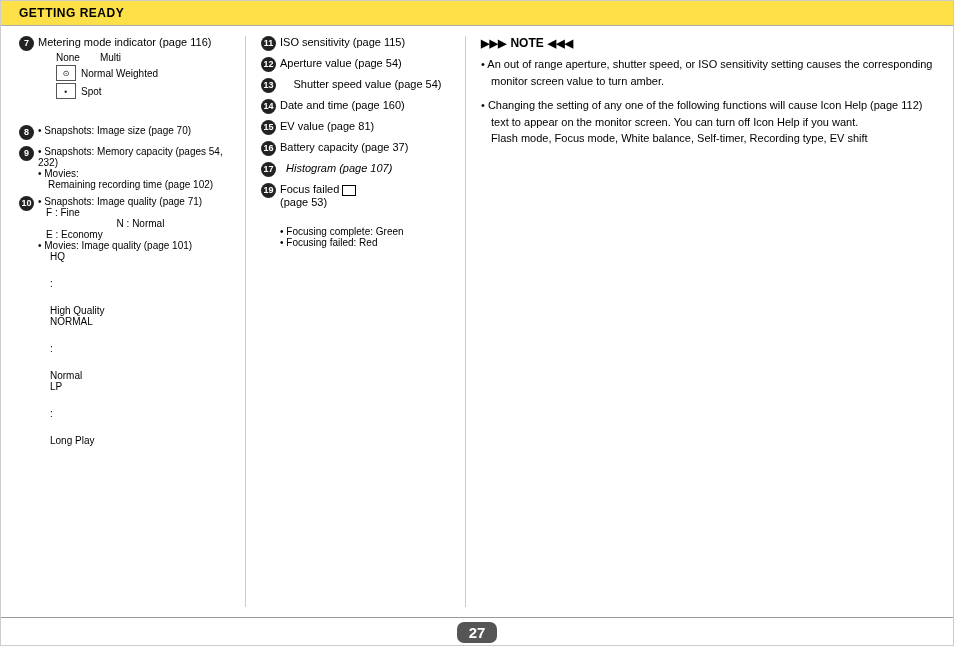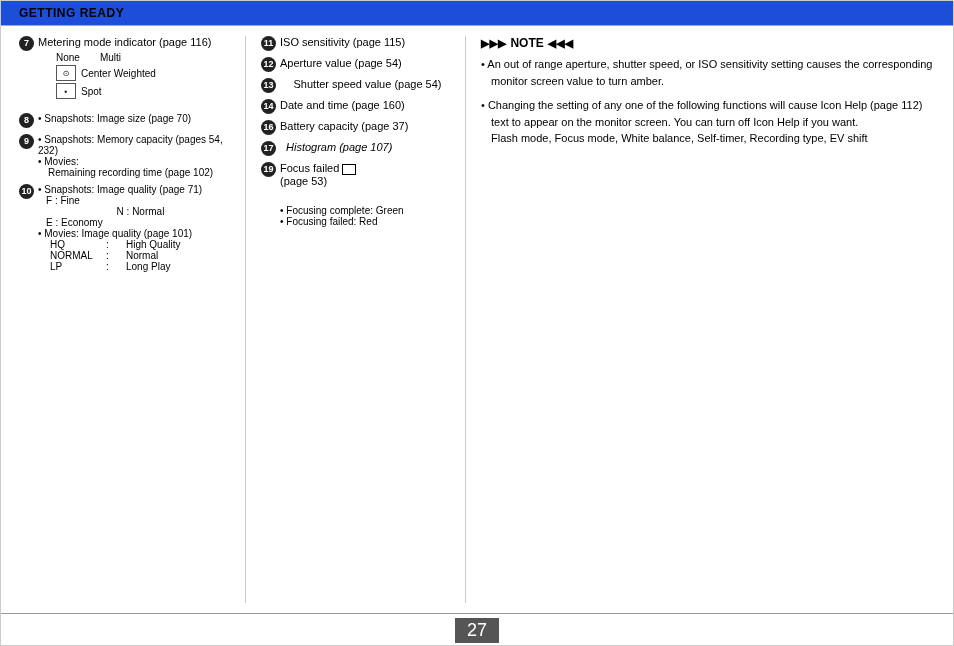--- a/index.html
+++ b/index.html
@@ -13,21 +13,21 @@
       overflow: hidden;
     }
     .page-container {
       width: 954px;
       height: 646px;
       display: flex;
       flex-direction: column;
       border: 1px solid #ccc;
     }
     .header-bar {
-      background: #1d4ed8;
+      background: #fde047;
       padding: 5px 18px;
       font-weight: bold;
       font-size: 12px;
       letter-spacing: 0.5px;
       border-bottom: 1px solid #aaa;
     }
     .content-area {
       display: flex;
       flex: 1;
       padding: 10px 0;
@@ -42,21 +42,21 @@
       padding: 0 10px 0 15px;
       border-right: 1px solid #ccc;
     }
     .col-right {
       flex: 1;
       padding: 0 15px 0 15px;
     }
     .metering-table {
       margin-left: 18px;
       margin-top: 4px;
-      margin-bottom: 8px;
+      margin-bottom: 20px;
     }
     .metering-row {
       display: flex;
       align-items: center;
       margin-bottom: 2px;
       font-size: 10px;
     }
     .metering-header {
       display: flex;
       gap: 20px;
@@ -95,22 +95,23 @@
       justify-content: center;
       align-items: center;
       padding: 4px 0 2px 0;
       border-top: 1px solid #999;
       position: relative;
     }
     .page-number-box {
       background: #555;
       color: #fff;
       padding: 2px 12px;
-      font-weight: normal;
-      font-size: 18px;
+      font-weight: bold;
+      font-size: 15px;
+      border-radius: 7px;
     }
     .item-row {
       display: flex;
       align-items: flex-start;
       margin-bottom: 6px;
     }
     .item-content {
       flex: 1;
     }
     .circled {
@@ -125,21 +126,22 @@
       line-height: 15px;
       font-weight: bold;
       vertical-align: middle;
     }
     .quality-table {
       margin-left: 12px;
       font-size: 10px;
     }
     .quality-row {
       display: flex;
-      gap: 8px;
+      gap: 16px;
+      flex-direction: column;
     }
     .qlabel { min-width: 48px; }
     .qsep { min-width: 12px; }
   </style>
 </head>
 <body>
 
 <div class="page-container">
   <div class="header-bar">
     <span>GETTING READY</span>
@@ -153,21 +155,21 @@
         <span class="circled">7</span>
         <div class="item-content" style="margin-left:4px;">
           <span>Metering mode indicator (page 116)</span>
           <div class="metering-table">
             <div class="metering-header">
               <span>None</span>
               <span>Multi</span>
             </div>
             <div class="metering-row">
               <span class="icon-box">⊙</span>
-              <span>Center Weighted</span>
+              <span>Normal Weighted</span>
             </div>
             <div class="metering-row">
               <span class="icon-box">▪</span>
               <span>Spot</span>
             </div>
           </div>
         </div>
       </div>
 
       <div class="item-row">
@@ -239,20 +241,26 @@
         </div>
       </div>
 
       <div class="item-row">
         <span class="circled">14</span>
         <div class="item-content" style="margin-left:4px;">
           <span>Date and time (page 160)</span>
         </div>
       </div>
 
+      <div class="item-row">
+        <span class="circled">15</span>
+        <div class="item-content" style="margin-left:4px;">
+          <span>EV value (page 81)</span>
+        </div>
+      </div>
 
       <div class="item-row">
         <span class="circled">16</span>
         <div class="item-content" style="margin-left:4px;">
           <span>Battery capacity (page 37)</span>
         </div>
       </div>
 
       <div class="item-row">
         <span class="circled">17</span>

